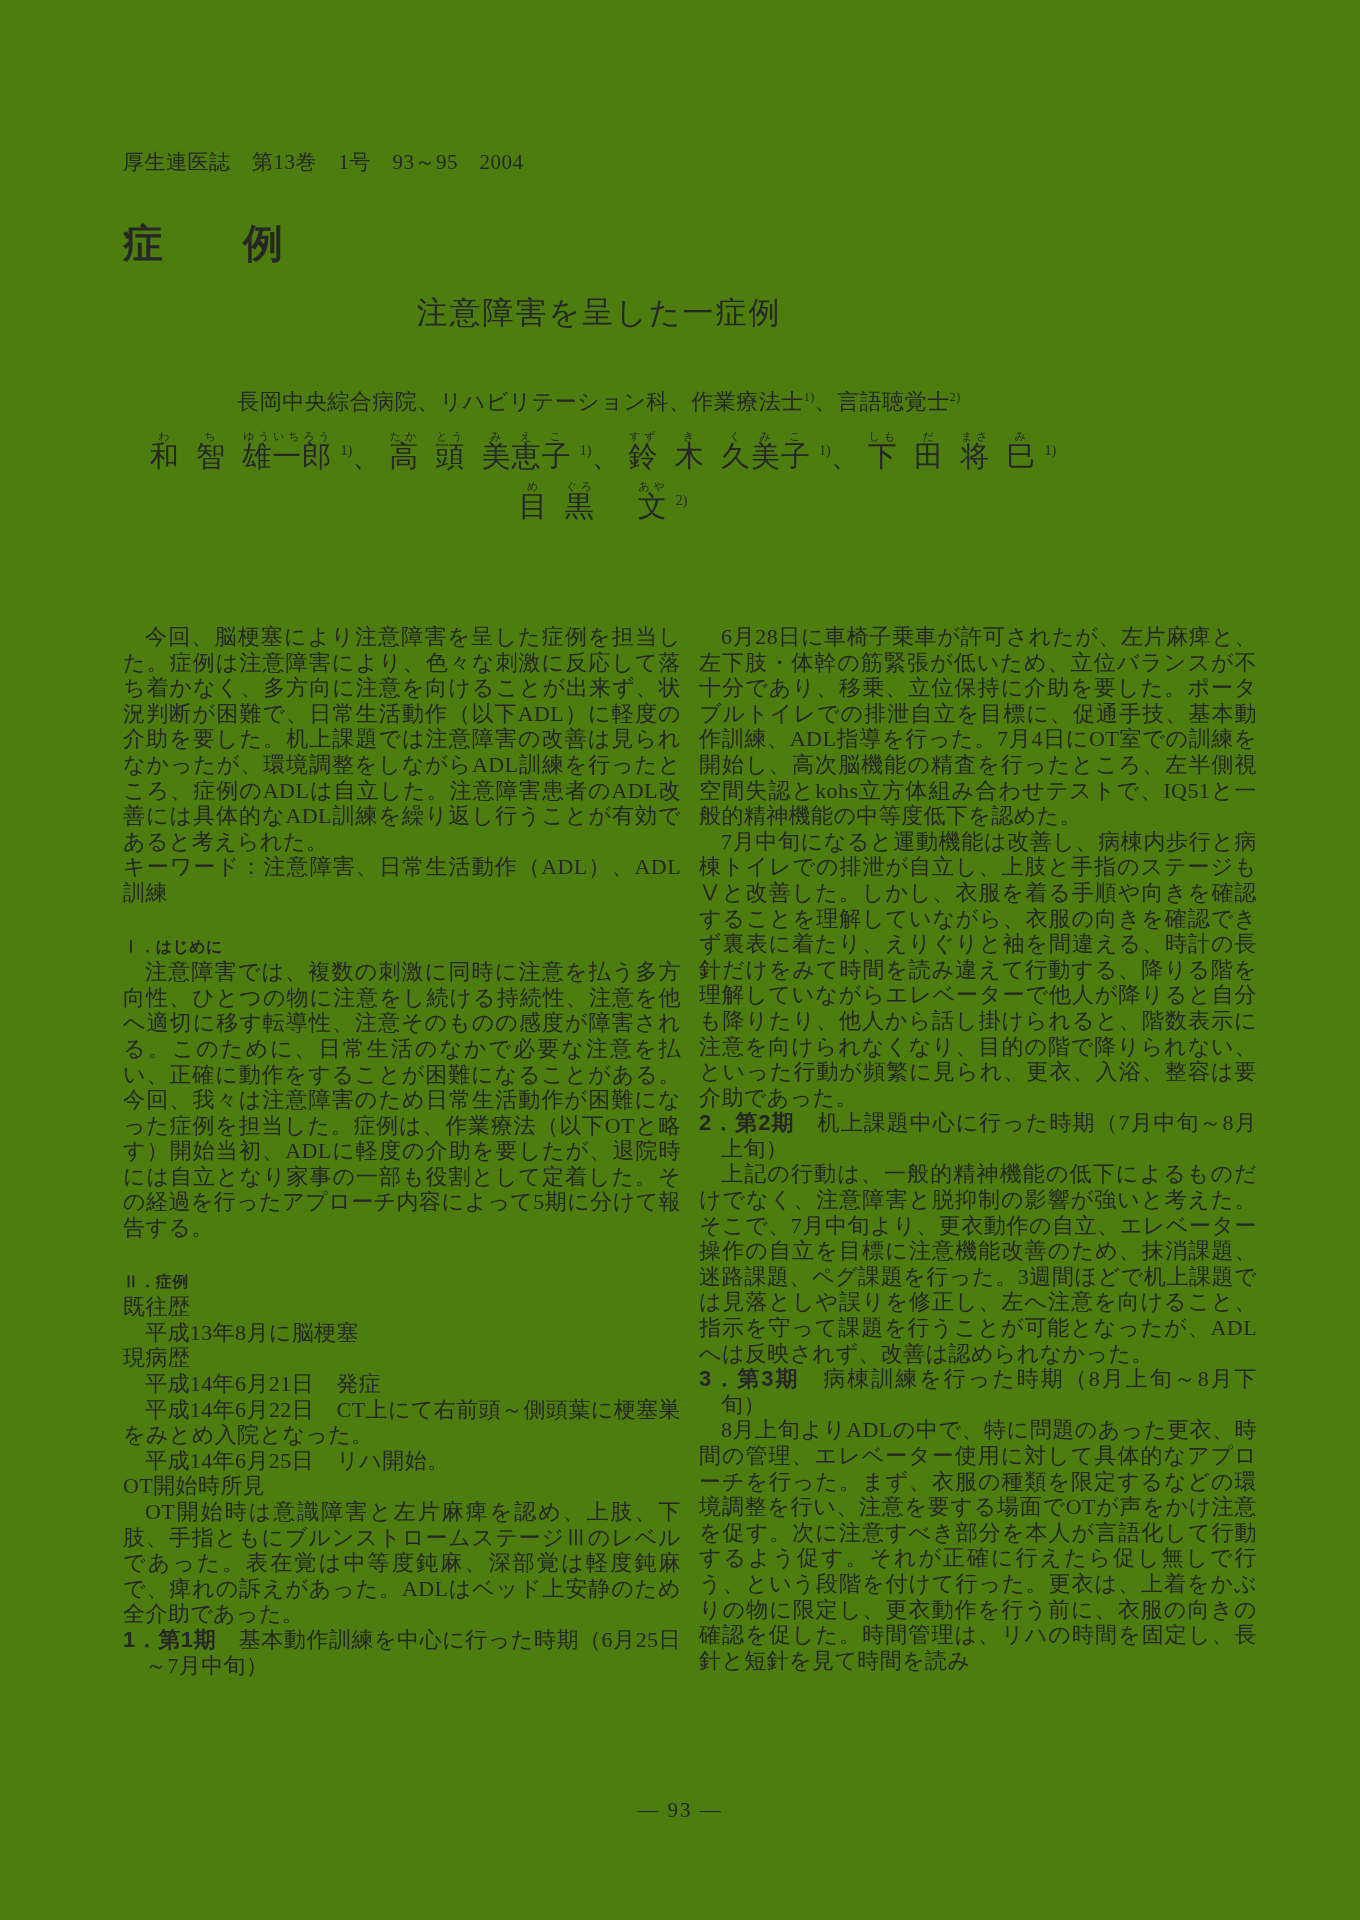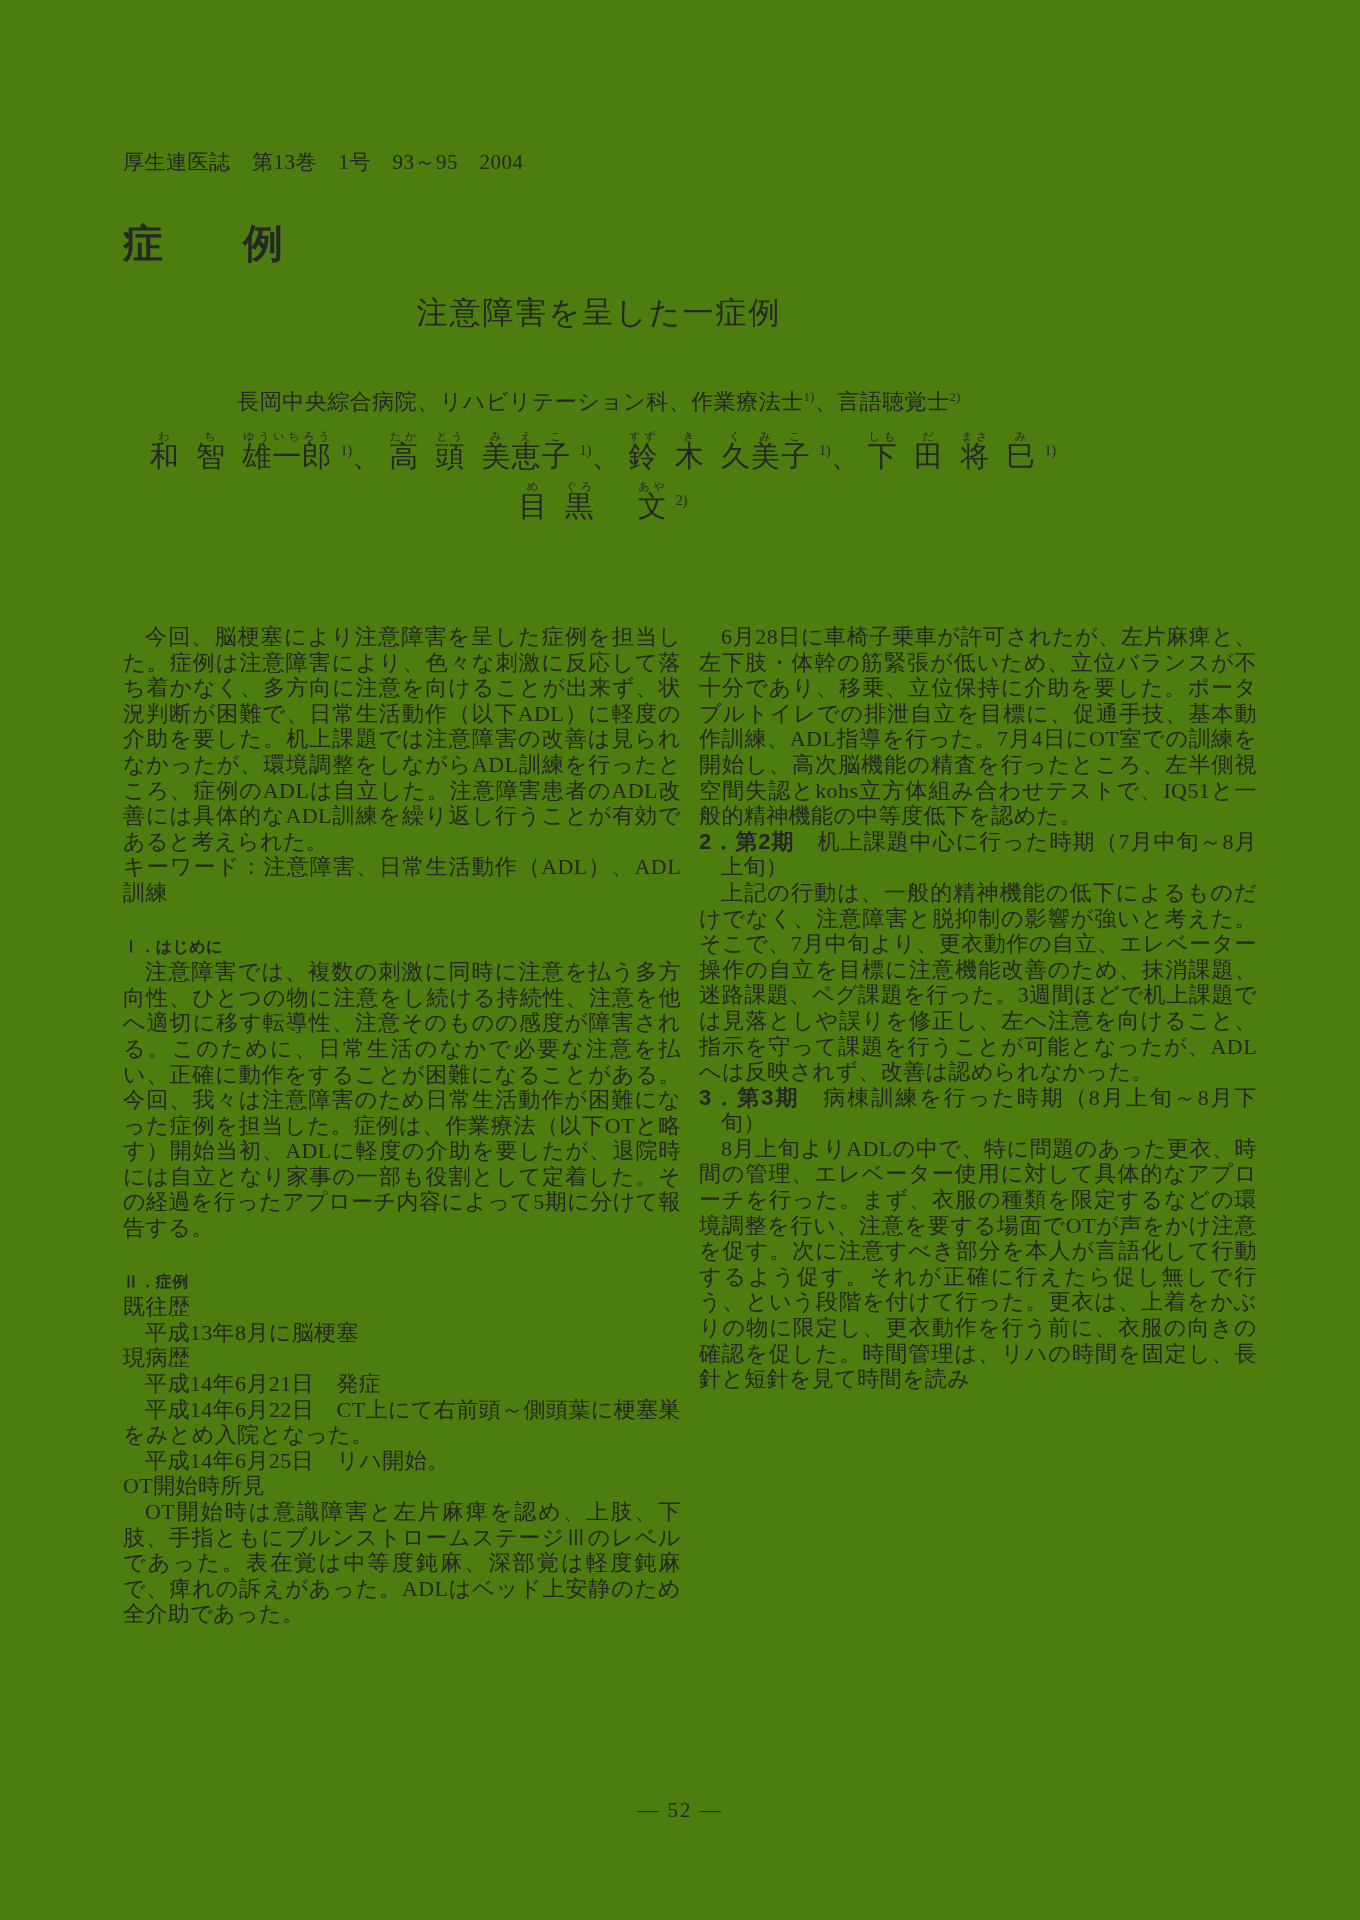--- a/index.html
+++ b/index.html
@@ -65,27 +65,29 @@
       <p class="para">注意障害では、複数の刺激に同時に注意を払う多方向性、ひとつの物に注意をし続ける持続性、注意を他へ適切に移す転導性、注意そのものの感度が障害される。このために、日常生活のなかで必要な注意を払い、正確に動作をすることが困難になることがある。今回、我々は注意障害のため日常生活動作が困難になった症例を担当した。症例は、作業療法（以下OTと略す）開始当初、ADLに軽度の介助を要したが、退院時には自立となり家事の一部も役割として定着した。その経過を行ったアプローチ内容によって5期に分けて報告する。</p>
       <h2 class="sec-heading">Ⅱ．症例</h2>
       <p class="label">既往歴</p>
       <p class="para">平成13年8月に脳梗塞</p>
       <p class="label">現病歴</p>
       <p class="para">平成14年6月21日　発症</p>
       <p class="para">平成14年6月22日　CT上にて右前頭～側頭葉に梗塞巣をみとめ入院となった。</p>
       <p class="para">平成14年6月25日　リハ開始。</p>
       <p class="label">OT開始時所見</p>
       <p class="para">OT開始時は意識障害と左片麻痺を認め、上肢、下肢、手指ともにブルンストロームステージⅢのレベルであった。表在覚は中等度鈍麻、深部覚は軽度鈍麻で、痺れの訴えがあった。ADLはベッド上安静のため全介助であった。</p>
+      <p class="phase"><b class="phase-num">1．第1期</b><span>　基本動作訓練を中心に行った時期（6月25日～7月中旬）</span></p>
     </div>
 
     <div class="col">
       <p class="para">6月28日に車椅子乗車が許可されたが、左片麻痺と、左下肢・体幹の筋緊張が低いため、立位バランスが不十分であり、移乗、立位保持に介助を要した。ポータブルトイレでの排泄自立を目標に、促通手技、基本動作訓練、ADL指導を行った。7月4日にOT室での訓練を開始し、高次脳機能の精査を行ったところ、左半側視空間失認とkohs立方体組み合わせテストで、IQ51と一般的精神機能の中等度低下を認めた。</p>
+      <p class="para">7月中旬になると運動機能は改善し、病棟内歩行と病棟トイレでの排泄が自立し、上肢と手指のステージもⅤと改善した。しかし、衣服を着る手順や向きを確認することを理解していながら、衣服の向きを確認できず裏表に着たり、えりぐりと袖を間違える、時計の長針だけをみて時間を読み違えて行動する、降りる階を理解していながらエレベーターで他人が降りると自分も降りたり、他人から話し掛けられると、階数表示に注意を向けられなくなり、目的の階で降りられない、といった行動が頻繁に見られ、更衣、入浴、整容は要介助であった。</p>
       <p class="phase"><b class="phase-num">2．第2期</b><span>　机上課題中心に行った時期（7月中旬～8月上旬）</span></p>
       <p class="para">上記の行動は、一般的精神機能の低下によるものだけでなく、注意障害と脱抑制の影響が強いと考えた。そこで、7月中旬より、更衣動作の自立、エレベーター操作の自立を目標に注意機能改善のため、抹消課題、迷路課題、ペグ課題を行った。3週間ほどで机上課題では見落としや誤りを修正し、左へ注意を向けること、指示を守って課題を行うことが可能となったが、ADLへは反映されず、改善は認められなかった。</p>
       <p class="phase"><b class="phase-num">3．第3期</b><span>　病棟訓練を行った時期（8月上旬～8月下旬）</span></p>
       <p class="para">8月上旬よりADLの中で、特に問題のあった更衣、時間の管理、エレベーター使用に対して具体的なアプローチを行った。まず、衣服の種類を限定するなどの環境調整を行い、注意を要する場面でOTが声をかけ注意を促す。次に注意すべき部分を本人が言語化して行動するよう促す。それが正確に行えたら促し無しで行う、という段階を付けて行った。更衣は、上着をかぶりの物に限定し、更衣動作を行う前に、衣服の向きの確認を促した。時間管理は、リハの時間を固定し、長針と短針を見て時間を読み</p>
     </div>
 
   </div>
 
-  <div class="footer">— 52 —</div>
+  <div class="footer">— 93 —</div>
 
 </div>
 
 </body></html>

